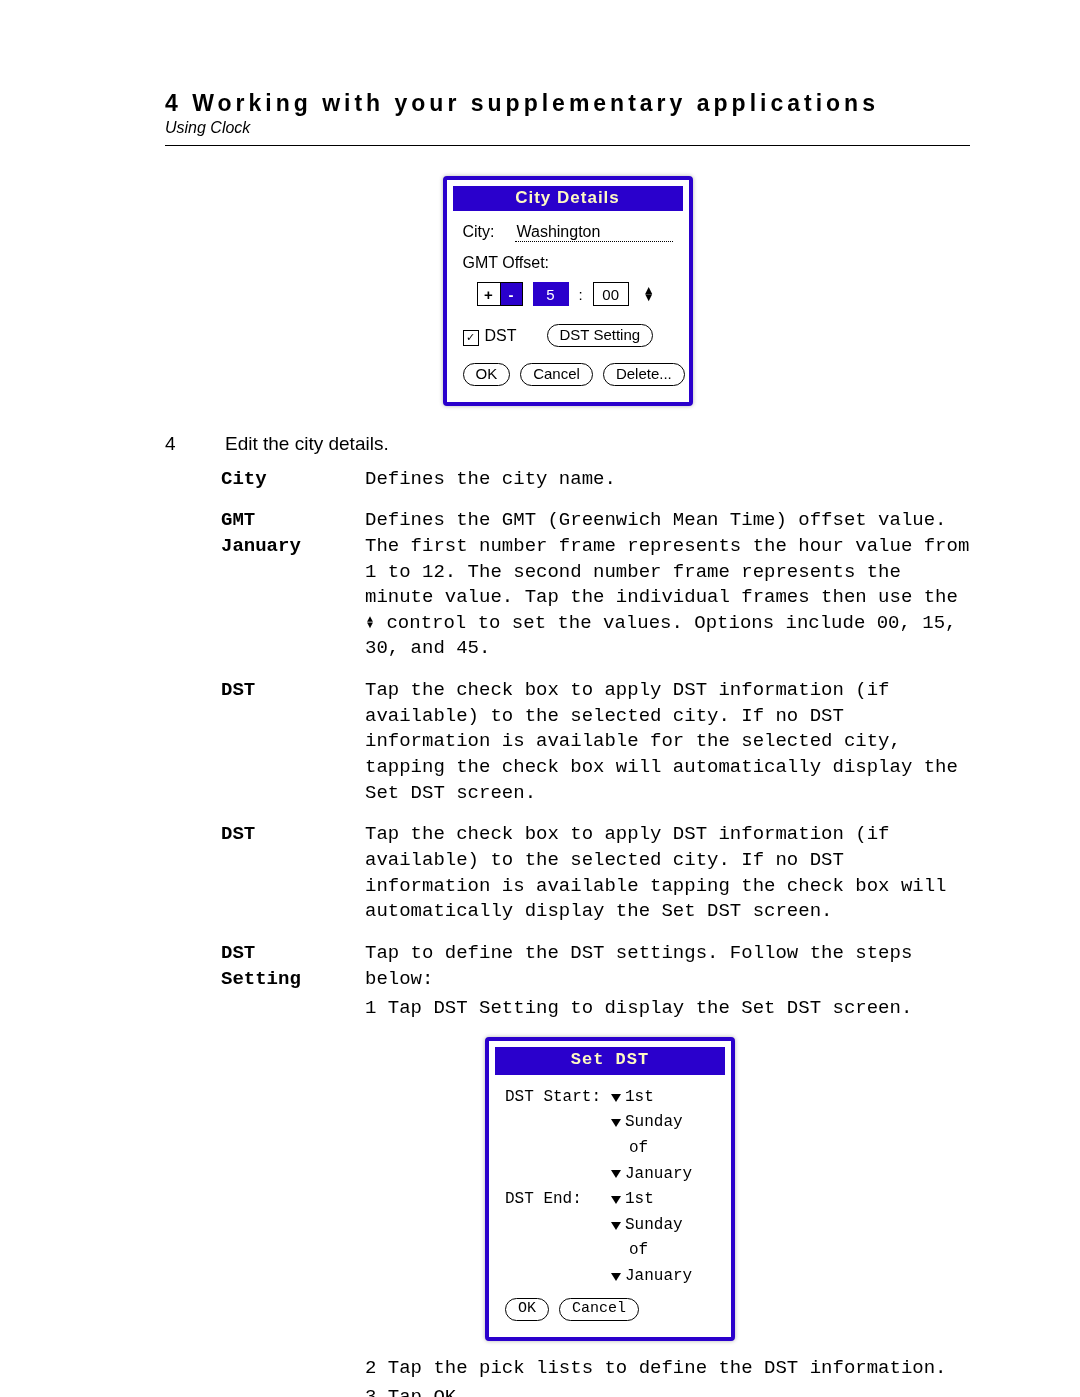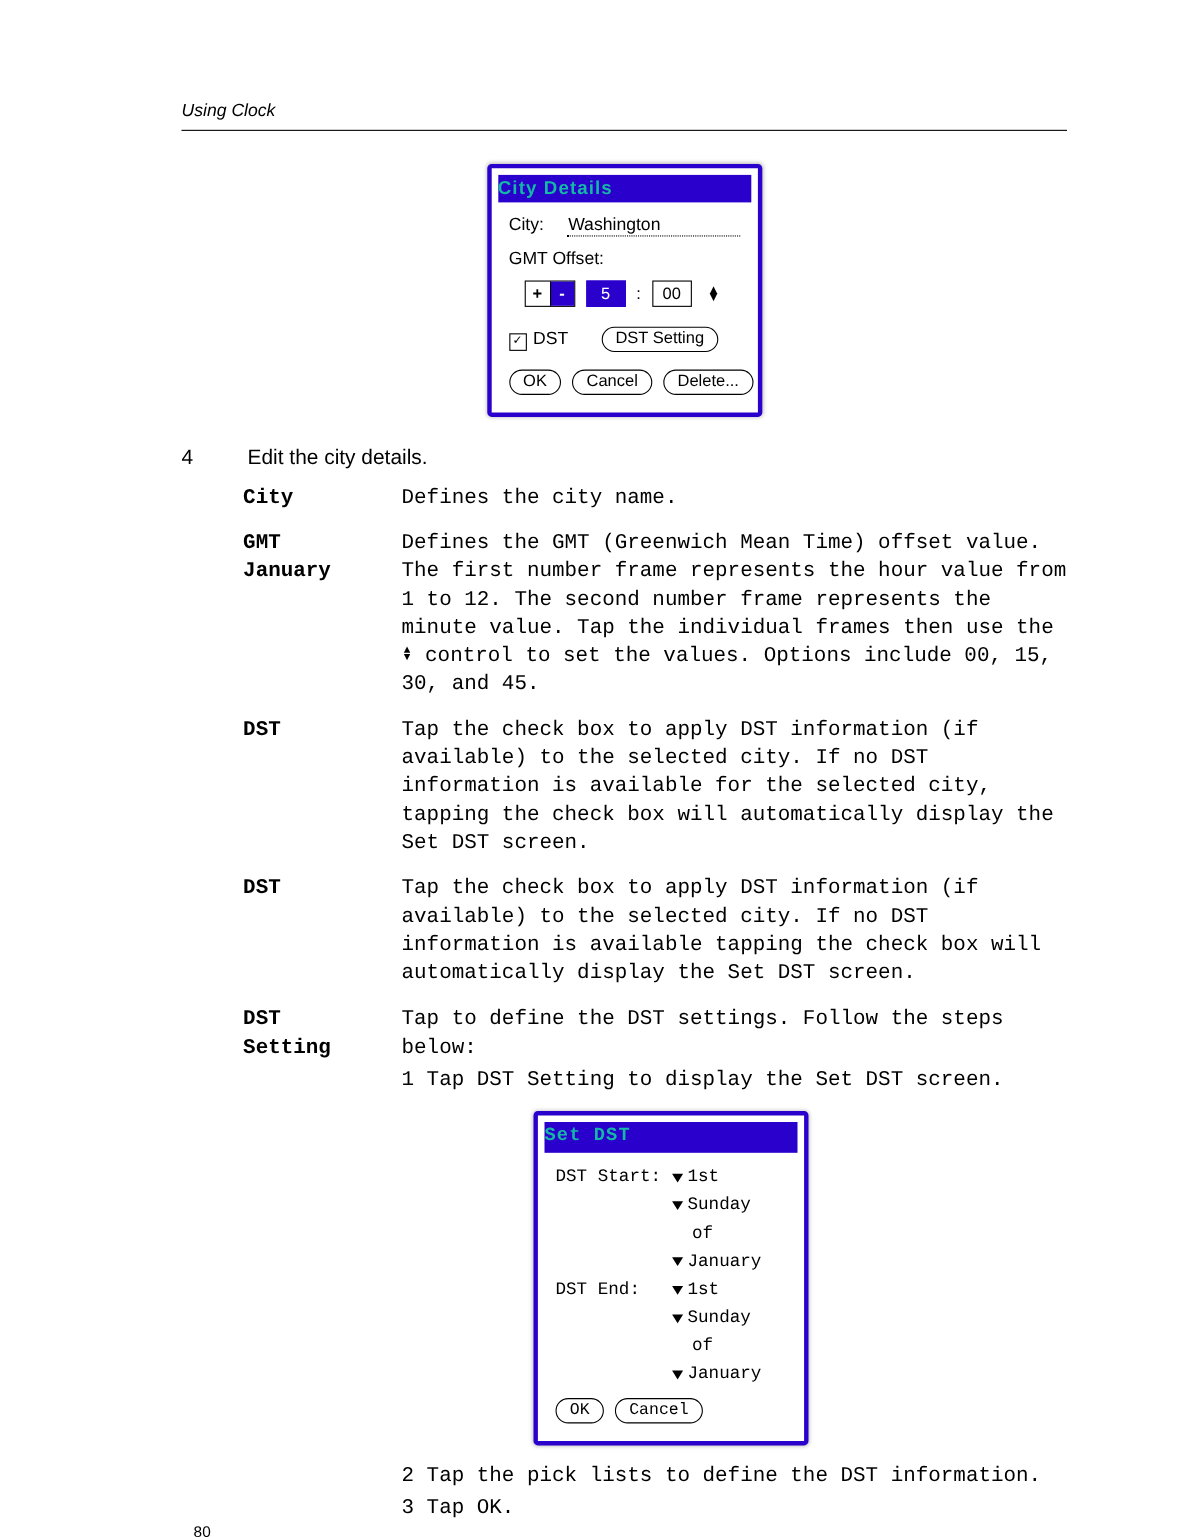--- a/index.html
+++ b/index.html
@@ -39,22 +39,23 @@
   }
   .device {
     border: 4px solid #2a00cc;
     border-radius: 4px;
     background: #fff;
     padding: 6px;
     box-shadow: 0 0 4px rgba(0,0,0,0.3);
   }
   .device-bar {
     background: #2a00cc;
-    color: #14b8a6;
+    color: #fef9c3;
     font-weight: 700;
+    text-align: center;
     padding: 2px 0 3px 0;
     font-size: 17px;
     letter-spacing: 1px;
   }
   .device-body {
     padding: 12px 10px 10px 10px;
     font-size: 16px;
   }
   .field-row {
     display: flex;
@@ -210,20 +211,21 @@
     left: 176px;
     bottom: 60px;
     font-size: 14px;
     margin-top: 15px;
   }
 </style>
 </head>
 <body>
 
 <div class="page">
+  <div class="chapter-title">4 Working with your supplementary applications</div>
   <div class="section-sub">Using Clock</div>
   <hr class="hr">
 
   <div class="fig-wrap">
     <div class="device" style="width:230px;">
       <div class="device-bar">City Details</div>
       <div class="device-body">
         <div class="field-row">
           <span>City:</span>
           <span class="dotted-input">Washington</span>

